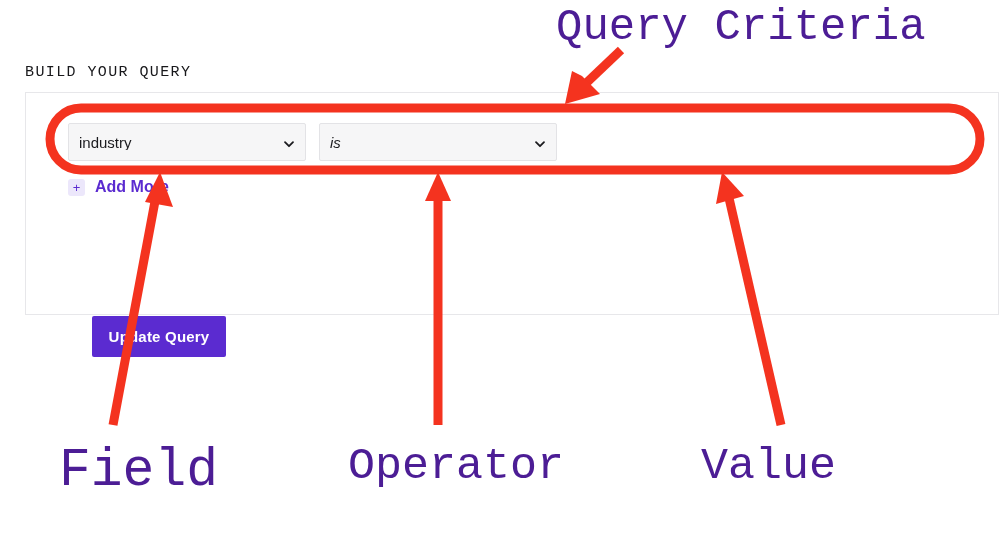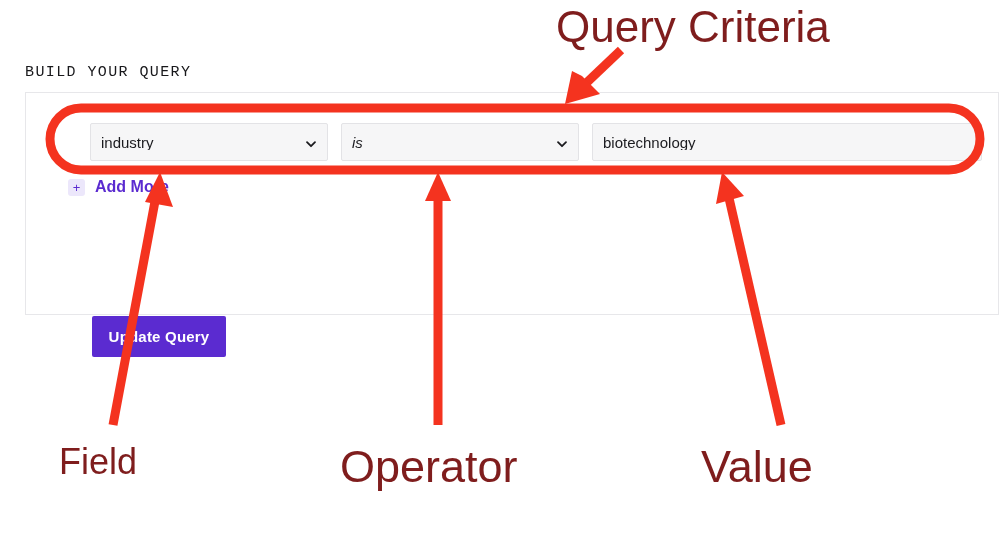--- a/index.html
+++ b/index.html
@@ -62,21 +62,21 @@
     border-radius: 2px;
     font-family: "Liberation Sans", sans-serif;
     font-size: 15px;
     color: #1b1b1f;
     padding: 0 10px;
     display: flex;
     align-items: center;
     position: relative;
   }
 
-  .field-select { width: 238px; margin-right: 13px; margin-left: 22px; }
+  .field-select { width: 238px; margin-right: 13px; }
   .operator-select { width: 238px; margin-right: 13px; font-style: italic; }
   .value-input { width: 390px; }
 
   .select-text, .value-text {
     line-height: 1;
     white-space: nowrap;
     overflow: hidden;
   }
 
   .chevron-down-icon {
@@ -135,27 +135,27 @@
 
   
   #annotation-layer {
     position: absolute;
     inset: 0;
     pointer-events: none;
   }
 
   .anno-text {
     position: absolute;
-    color: #7f1d1d;
-    font-family: Liberation Sans, sans-serif;
+    color: #4c1d95;
+    font-family: Liberation Mono, monospace;
     white-space: nowrap;
   }
   #anno-title  { left: 556px; top: 2px;   font-size: 44px; }
-  #anno-field  { left: 59px;  top: 441px; font-size: 36px; }
-  #anno-oper   { left: 340px; top: 441px; font-size: 45px; }
+  #anno-field  { left: 59px;  top: 441px; font-size: 53px; }
+  #anno-oper   { left: 348px; top: 441px; font-size: 45px; }
   #anno-value  { left: 701px; top: 441px; font-size: 45px; }
 </style>
 </head>
 <body>
 
 <div id="app-screen">
 
   <div class="section-label">BUILD YOUR QUERY</div>
 
   <div class="query-panel">
@@ -173,23 +173,20 @@
 
       <div class="operator-select">
         <span class="select-text">is</span>
         <span class="chevron-down-icon">
           <svg viewBox="0 0 12 12" width="12" height="12">
             <path d="M2 4.2 L6 8.2 L10 4.2" fill="none" stroke="#1b1b1f" stroke-width="1.8" stroke-linecap="round" stroke-linejoin="round"></path>
           </svg>
         </span>
       </div>
 
-      <div class="value-input">
-        <span class="value-text" placeholder="">biotechnology</span>
-      </div>
 
     </div>
 
     <div class="add-more-row">
       <span class="plus-badge">+</span>
       <span class="add-more-label">Add More</span>
     </div>
 
     <button class="update-query-button">Update Query</button>
 

